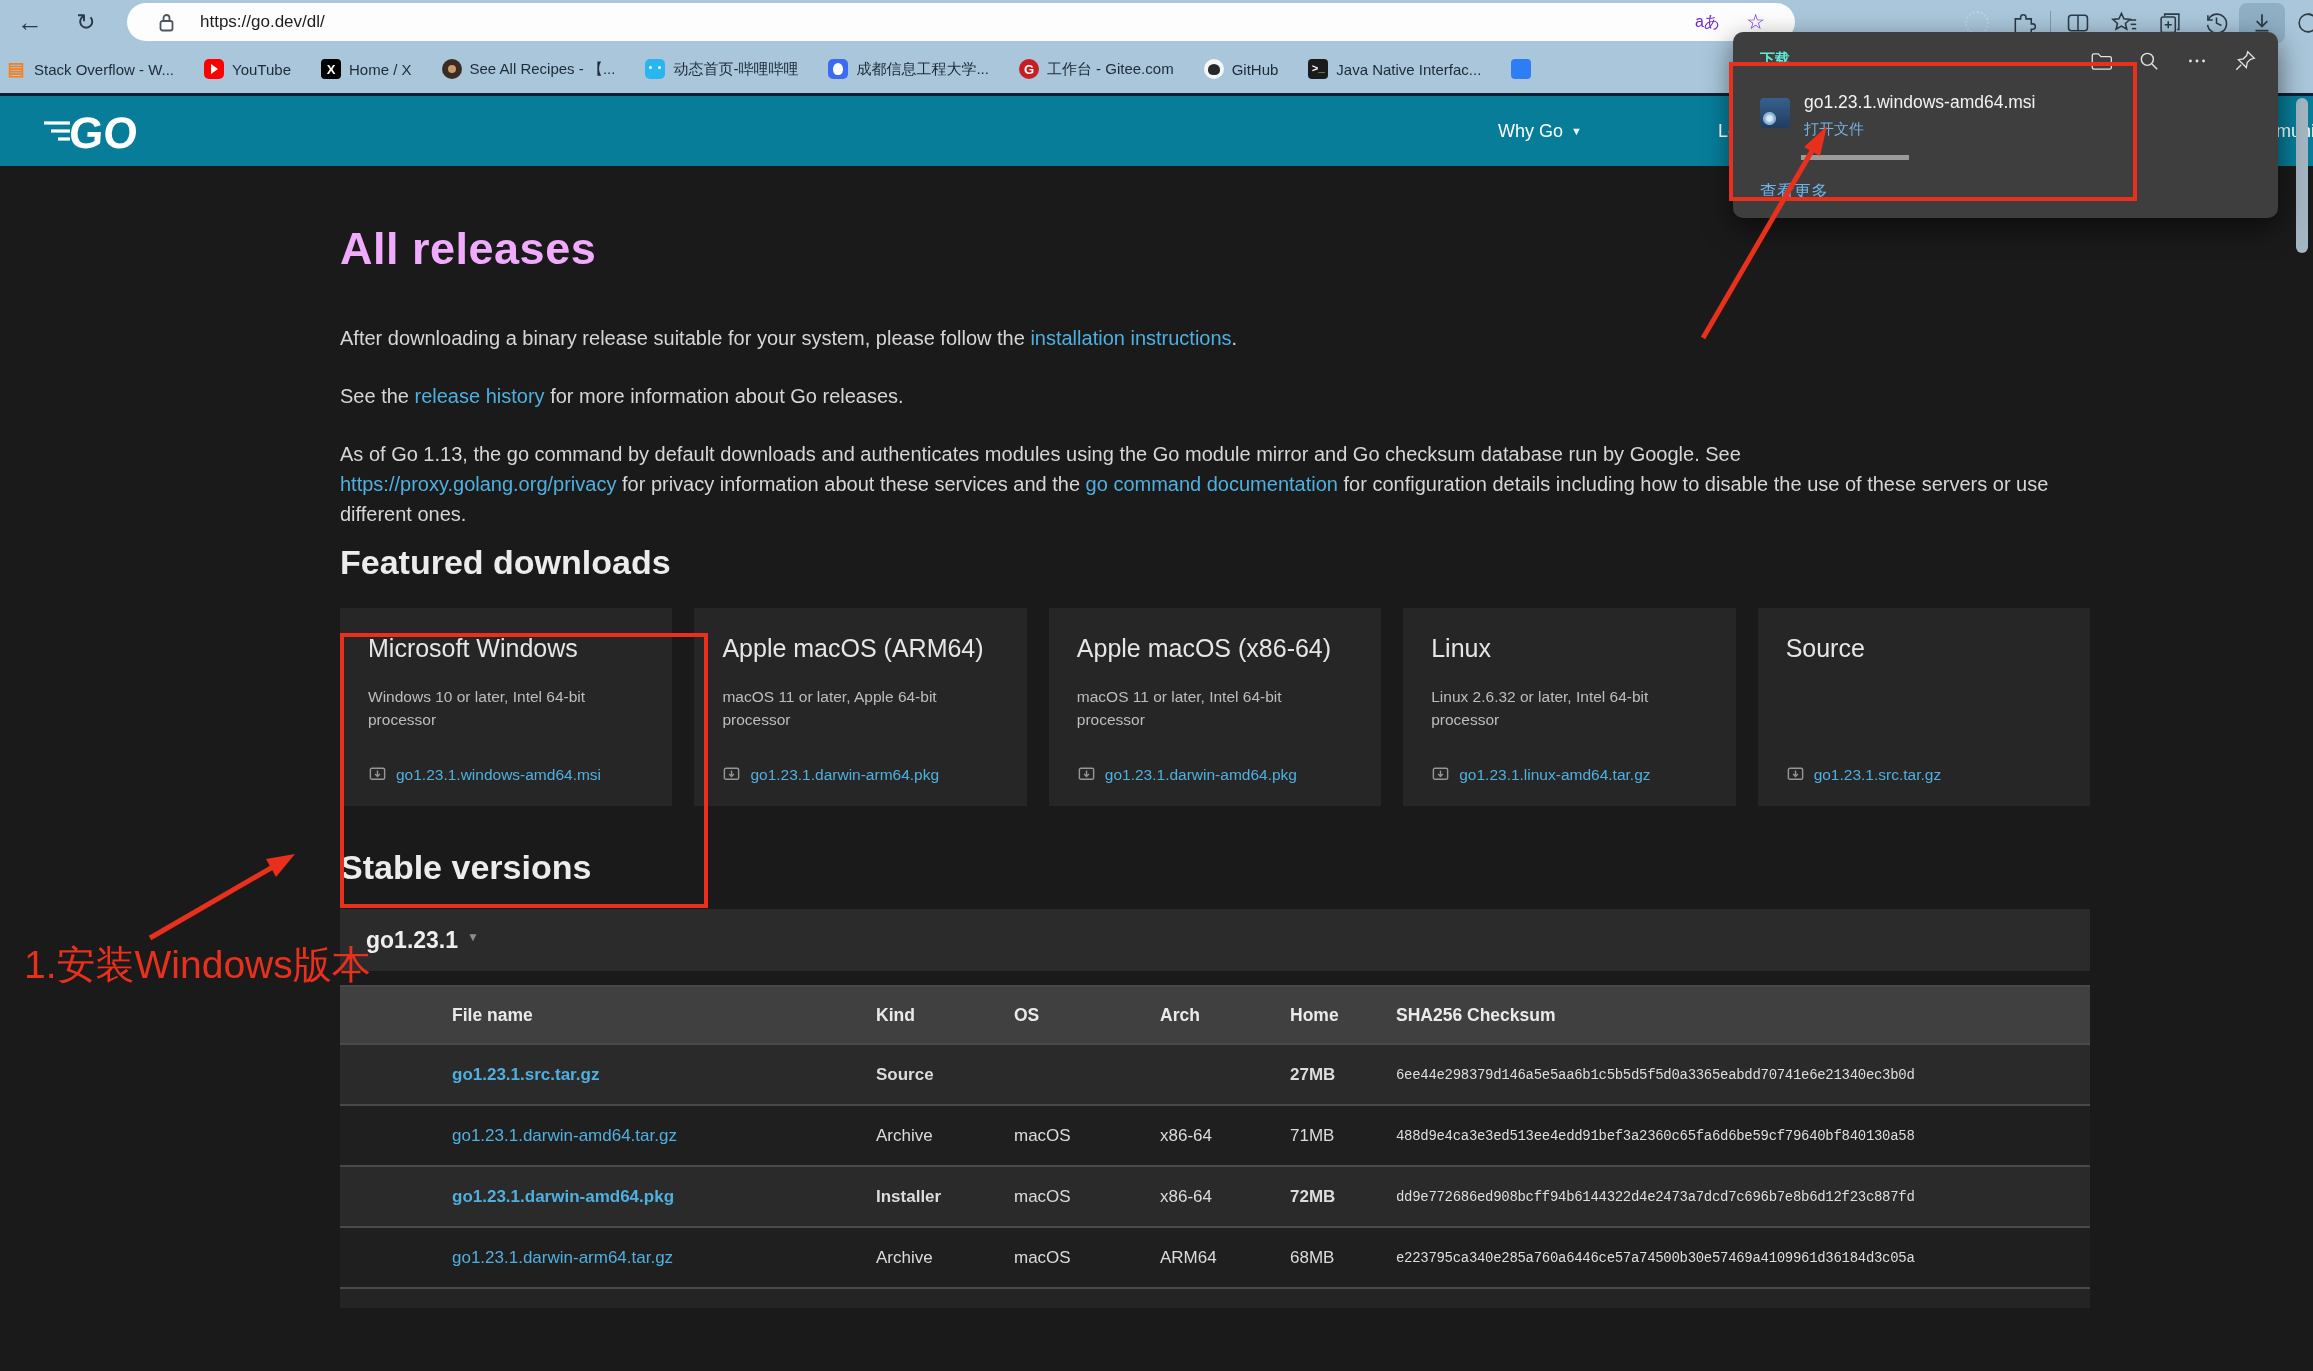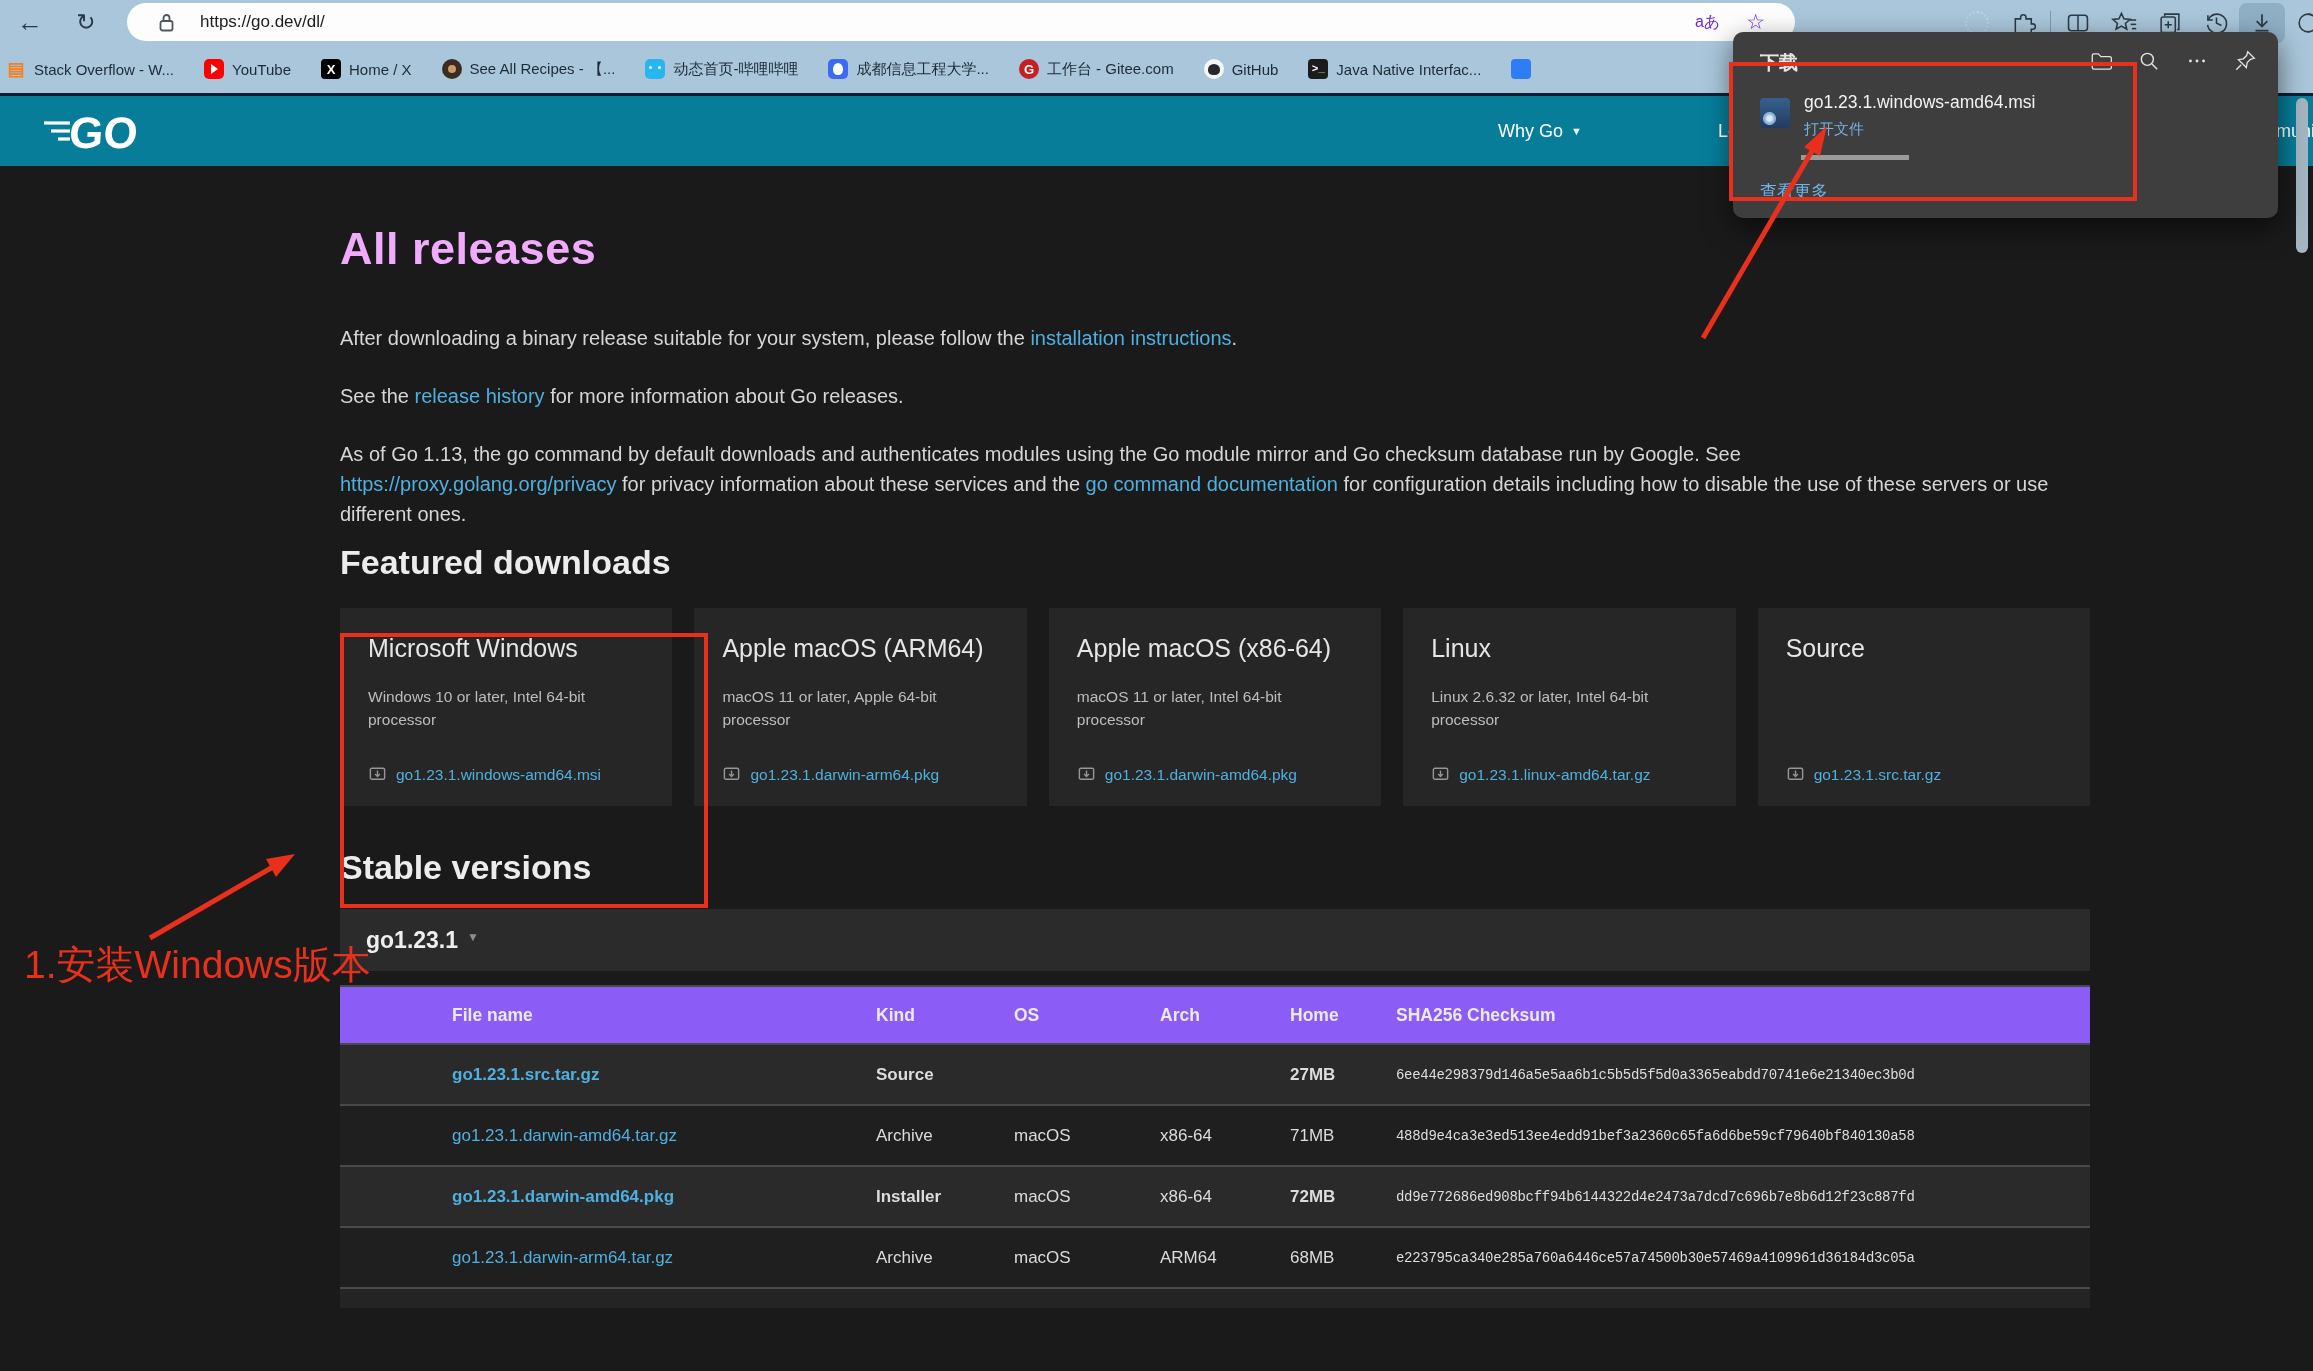--- a/index.html
+++ b/index.html
@@ -68,32 +68,32 @@
   .card-d { margin-top:22px; font-size:15.5px; line-height:23px; color:#bdbdbd; }
   .card-l { margin-top:auto; display:flex; align-items:center; gap:9px; font-size:15.5px; color:#4fb0e0; cursor:pointer; }
   .h-stable { margin-top:42px; }
   .verbar { margin-top:22px; height:62px; background:#2b2b2b; display:flex; align-items:center; padding-left:26px; cursor:pointer; }
   .verbar .v { font-size:23px; font-weight:bold; color:#efefef; }
   .verbar .vc { font-size:12px; color:#8d8d8d; margin-left:9px; margin-top:-6px; }
 
   
   .dl-table { margin-top:14px; border-top:2px solid #4a4a4a; }
   .trow { display:grid; grid-template-columns:112px 424px 138px 146px 130px 106px 1fr; align-items:center; height:61px; border-bottom:2px solid #4a4a4a; background:#1f1f1f; }
-  .trow.thead { height:58px; background:#8b5cf6; }
+  .trow.thead { height:58px; background:#404040; }
   .trow.feat { background:#2a2a2a; }
   .trow.sliver { height:19px; border-bottom:none; background:#242424; }
   .tc { font-size:17px; color:#dcdcdc; white-space:nowrap; overflow:hidden; }
   .thead .tc { font-weight:bold; color:#eaeaea; font-size:17.5px; }
   .tc.file { color:#4fb0e0; cursor:pointer; }
   .feat .tc.file, .feat .tc.kind, .feat .tc.size { font-weight:bold; }
   .tc.sha { font-family:"Liberation Mono", monospace; font-size:14px; color:#dedede; letter-spacing:-0.3px; }
 
   
   .popup { position:absolute; left:1733px; top:32px; width:545px; height:186px; background:#3e3e3e; border-radius:10px; box-shadow:0 10px 28px rgba(0,0,0,.55); z-index:50; }
-  .pp-head { position:absolute; left:27px; top:18px; font-size:19px; font-weight:bold; color:#e5e5e5; }
+  .pp-head { position:absolute; left:27px; top:18px; font-size:15px; font-weight:bold; color:#5eead4; }
   .pp-icons { position:absolute; right:18px; top:14px; display:flex; gap:18px; }
   .pp-icons .pbtn { width:30px; height:30px; display:flex; align-items:center; justify-content:center; cursor:pointer; }
   .pp-item { position:absolute; left:27px; top:60px; display:flex; gap:14px; cursor:pointer; }
   .msi-ic { width:30px; height:30px; border-radius:4px; background:linear-gradient(#37608f,#203c5e); position:relative; margin-top:6px; }
   .msi-ic::after { content:""; position:absolute; left:3px; bottom:3px; width:13px; height:13px; border-radius:50%; background:radial-gradient(circle at 50% 50%, #dce9f5 25%, #7aa8d0 60%, #cfe0ef 75%); }
   .pp-file { font-size:17.5px; color:#f2f2f2; }
   .pp-open { margin-top:7px; font-size:15px; color:#74b2e4; cursor:pointer; }
   .pp-underline { position:absolute; left:68px; top:123px; width:108px; height:5px; background:#9b9b9b; }
   .pp-more { position:absolute; left:27px; top:148px; font-size:17px; color:#6cb5ec; cursor:pointer; }
 

